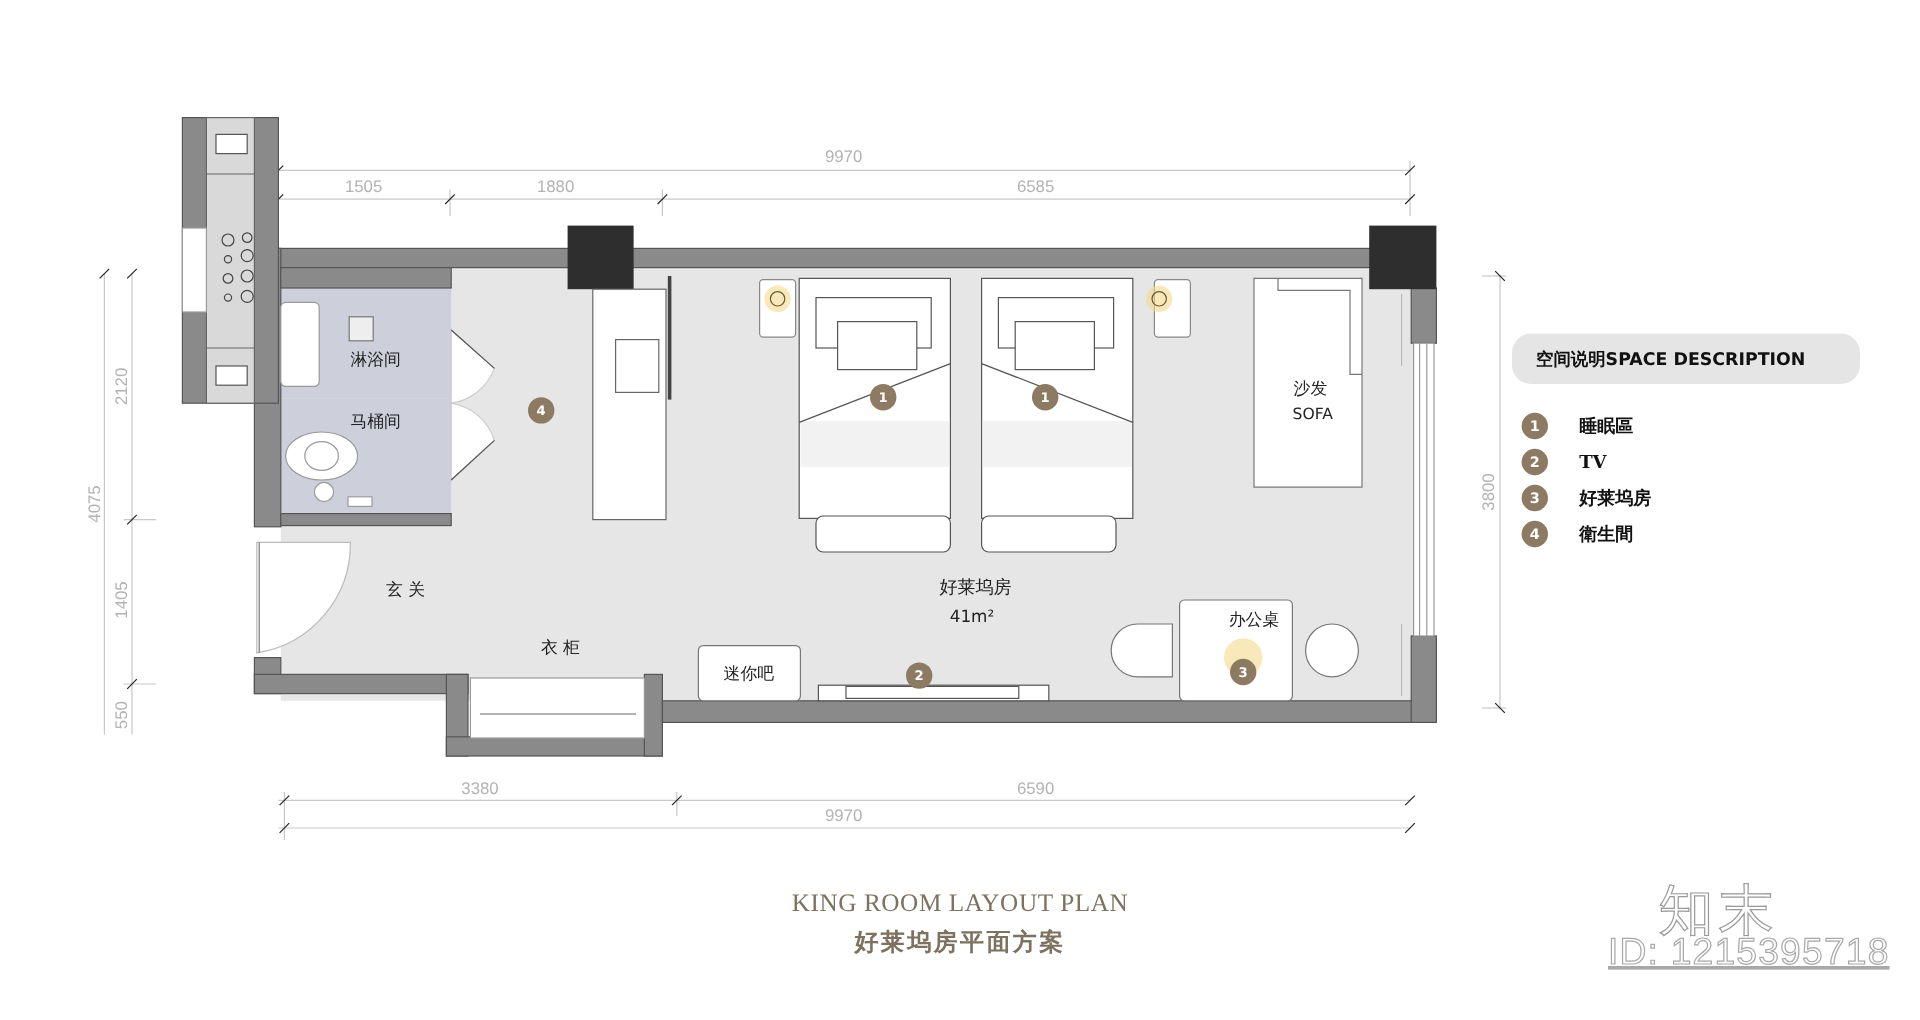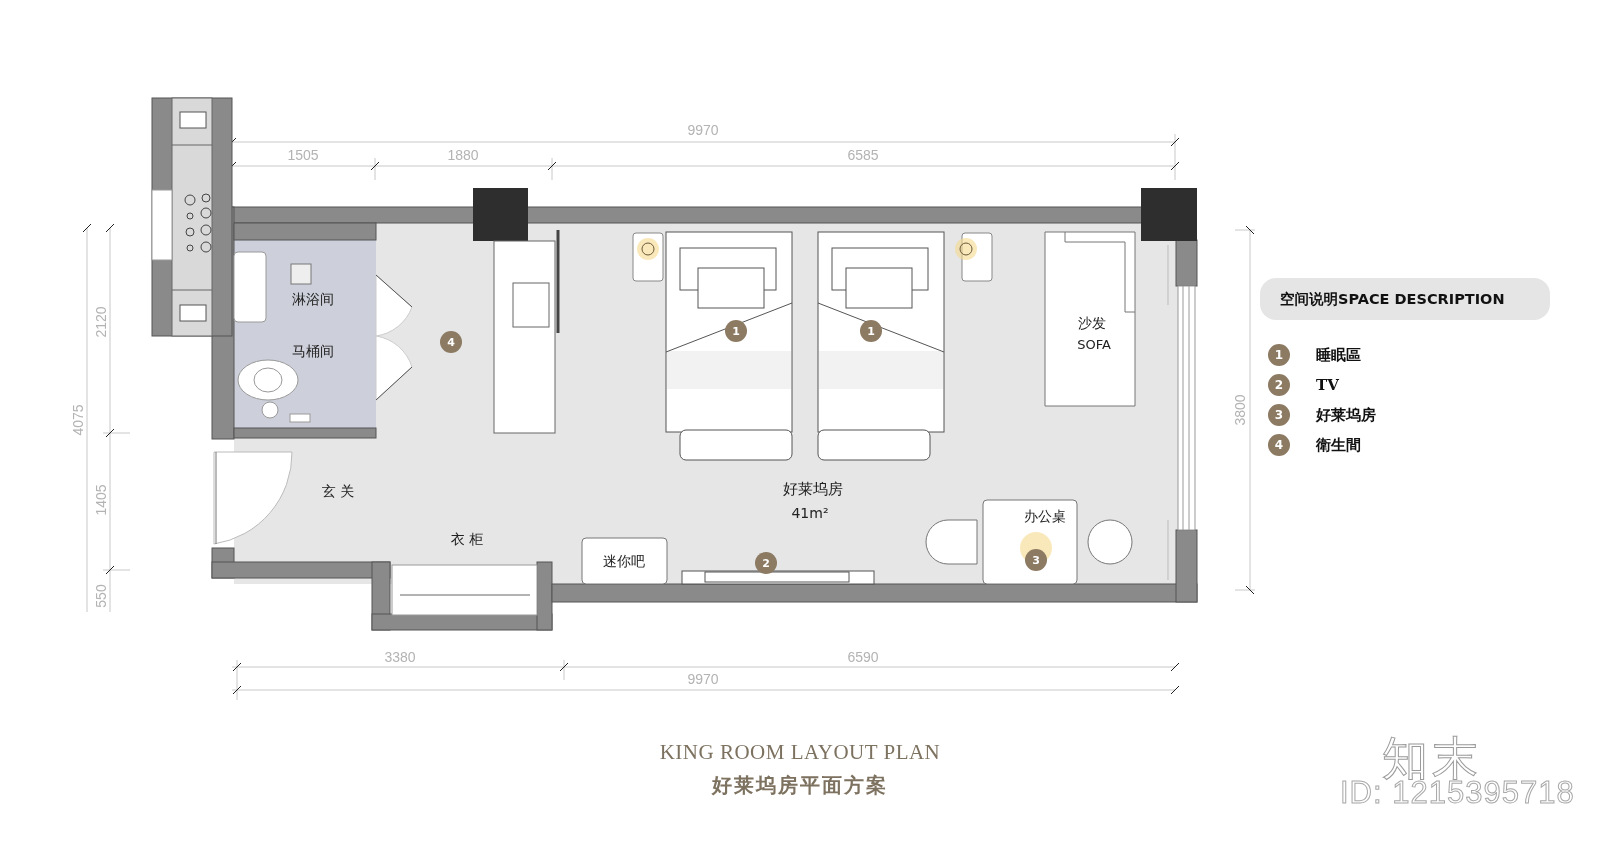--- a/index.html
+++ b/index.html
@@ -21,21 +21,21 @@
       font-family: "DejaVu Sans", sans-serif; }
     .legend-label { margin-left: 12px; font-family: "DejaVu Serif", serif; font-weight: bold;
       font-size: 15px; color: #111; padding-left: 14px; }
     .title-en { position: absolute; left: 0; width: 1600px; top: 740px; text-align: center;
       font-family: "Liberation Serif", serif; font-size: 21px; color: #7d715f; letter-spacing: 0.5px; }
     .title-cn { position: absolute; left: 0; width: 1600px; top: 772px; text-align: center;
       font-family: "DejaVu Serif", serif; font-size: 20px; font-weight: bold; color: #7d715f; letter-spacing: 2px; }
     .brand { position: absolute; left: 1382px; top: 728px; font-family: "DejaVu Sans", sans-serif;
       font-size: 46px; color: #fff; -webkit-text-stroke: 1px #9a9a9a; letter-spacing: 4px; }
     .brand-id { position: absolute; left: 1340px; top: 775px; font-family: "Liberation Sans", sans-serif;
-      font-size: 31px; color: #fff; -webkit-text-stroke: 1px #a8a8a8; letter-spacing: 1px; }
+      font-size: 31px; color: #fff; -webkit-text-stroke: 1px #a8a8a8; letter-spacing: 1px; text-decoration: underline; }
   </style>
 </head>
 <body>
 
 <svg id="plan" width="1600" height="850" viewBox="0 0 1600 850">
 
   <g stroke="#c8c8c8" stroke-width="1">
     <line x1="232" y1="142" x2="1175" y2="142"></line>
     <line x1="232" y1="166" x2="1175" y2="166"></line>
     <line x1="375" y1="158" x2="375" y2="180"></line>

